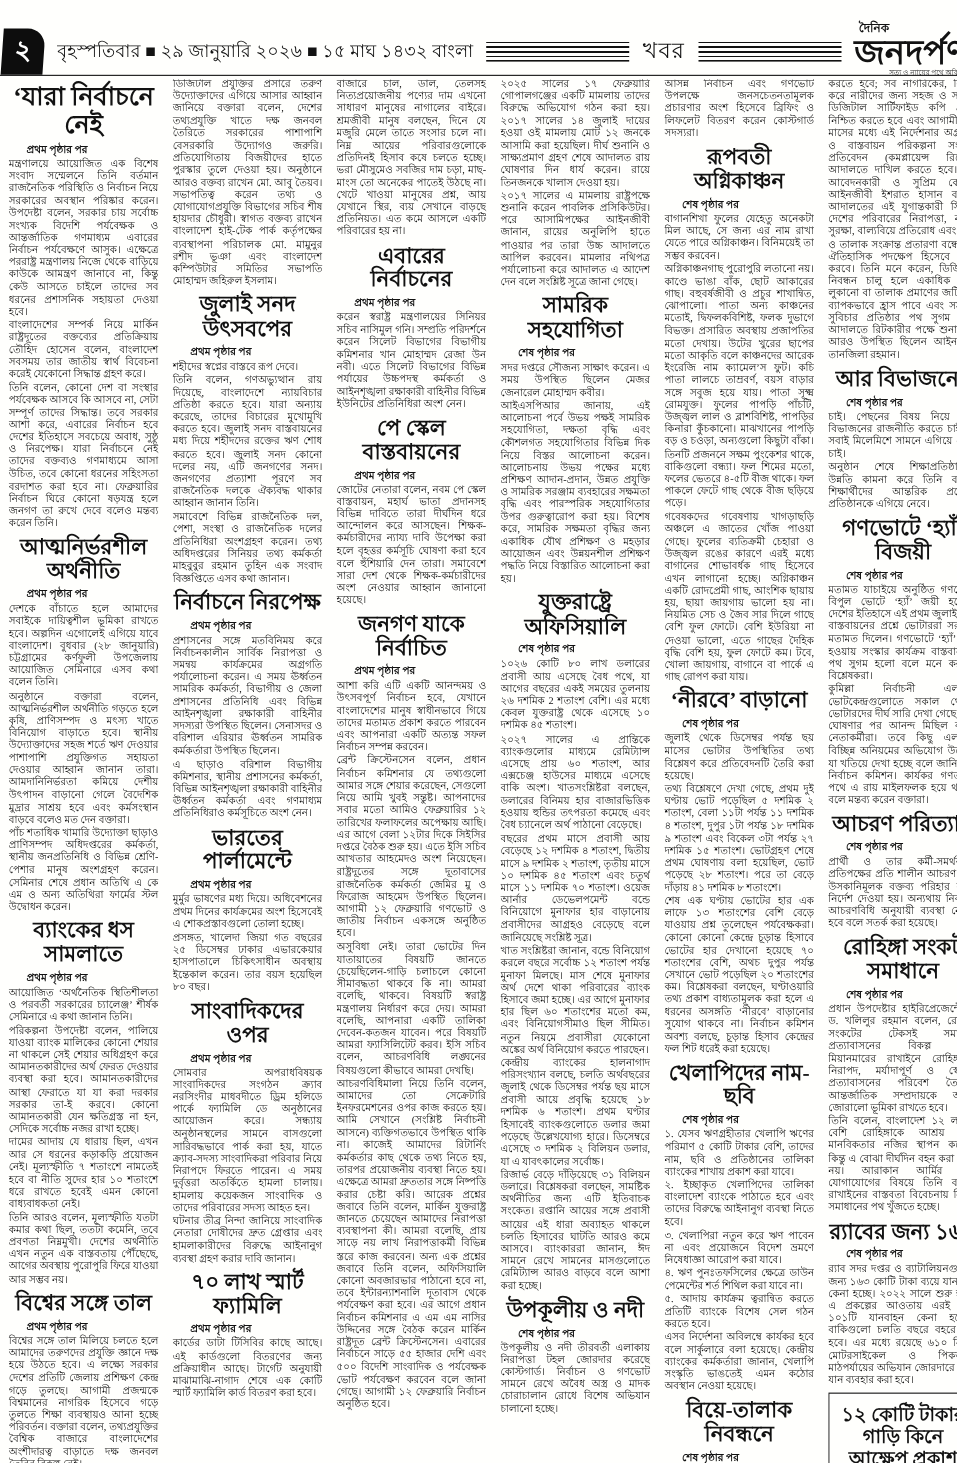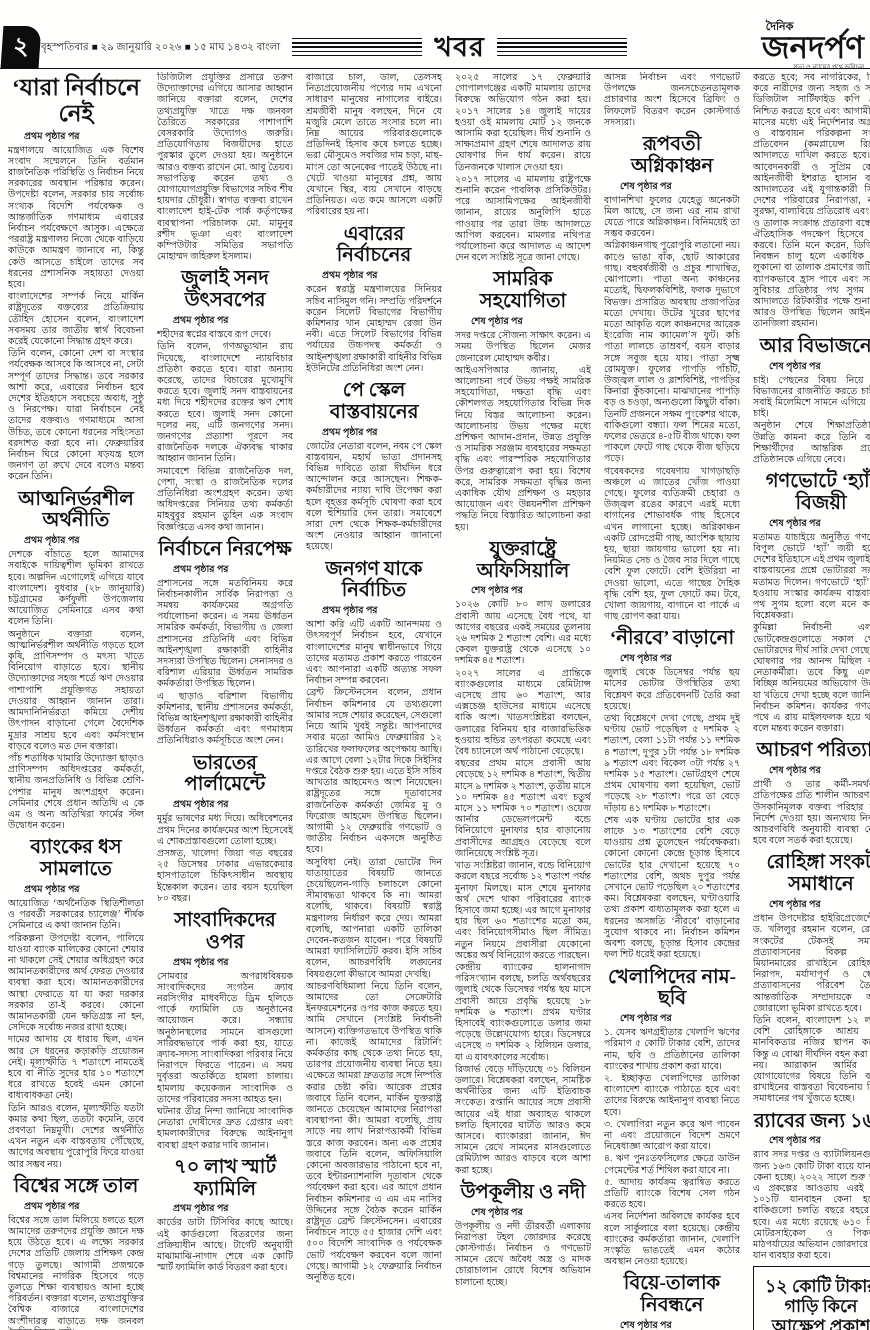--- a/index.html
+++ b/index.html
@@ -20,29 +20,29 @@
   }
   #page-badge{
     width:38px;height:42px;background:#0d0d0d;color:#fff;
     display:flex;align-items:center;justify-content:center;
     font-size:24px;font-weight:bold;
     border-top-right-radius:16px;
     transform:skewX(-4deg);
     margin-left:2px;flex:0 0 auto;
   }
   #date-line{
-    font-size:10px;margin-left:1px;white-space:nowrap;flex:0 0 auto;
+    font-size:16px;margin-left:12px;white-space:nowrap;flex:0 0 auto;
     letter-spacing:.2px;
   }
   .rule-stack{
     flex:0 0 130px;height:18px;margin:0 12px;
     background:repeating-linear-gradient(to bottom,#111 0 1.4px,transparent 1.4px 4.2px);
   }
   #section-title{
-    font-size:27px;font-weight:bold;flex:0 0 auto;line-height:1;
+    font-size:20px;font-weight:normal;flex:0 0 auto;line-height:1;
     letter-spacing:1px;
   }
   #header-spacer{flex:1 1 auto;}
   #masthead{
     flex:0 0 auto;margin-right:6px;text-align:right;line-height:1;
     padding-bottom:2px;
   }
   #masthead .pre{display:block;font-size:11px;font-weight:bold;text-align:left;margin-left:4px;}
   #masthead .name{display:block;font-size:31px;font-weight:900;letter-spacing:0;}
   #masthead .tagline{display:block;font-size:6.5px;text-align:right;margin-top:1px;color:#222;}

